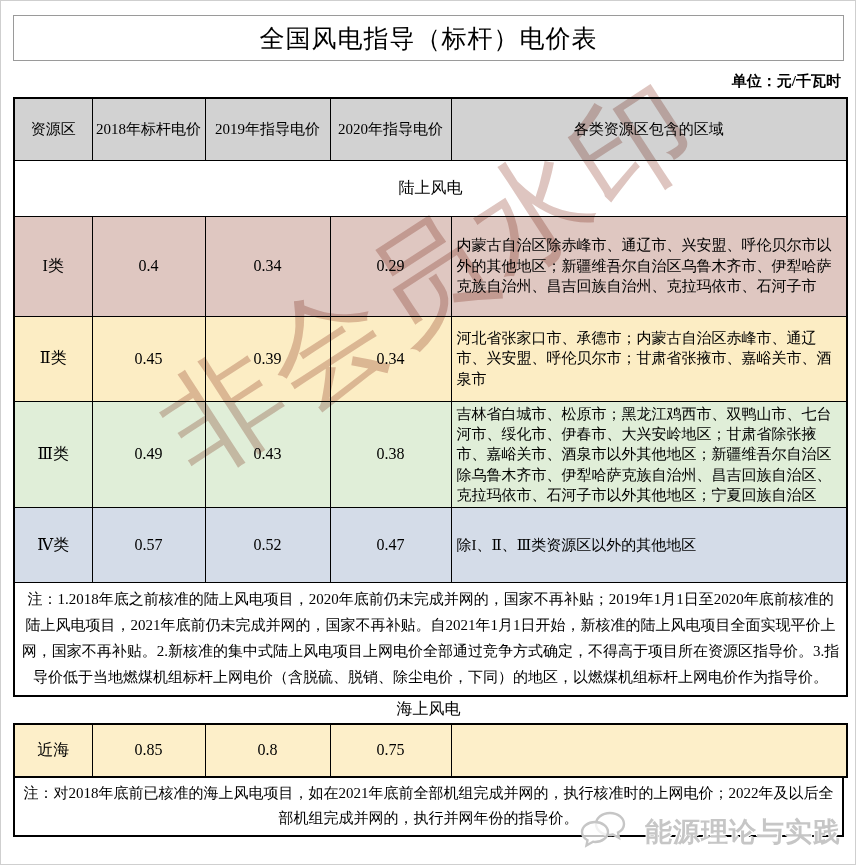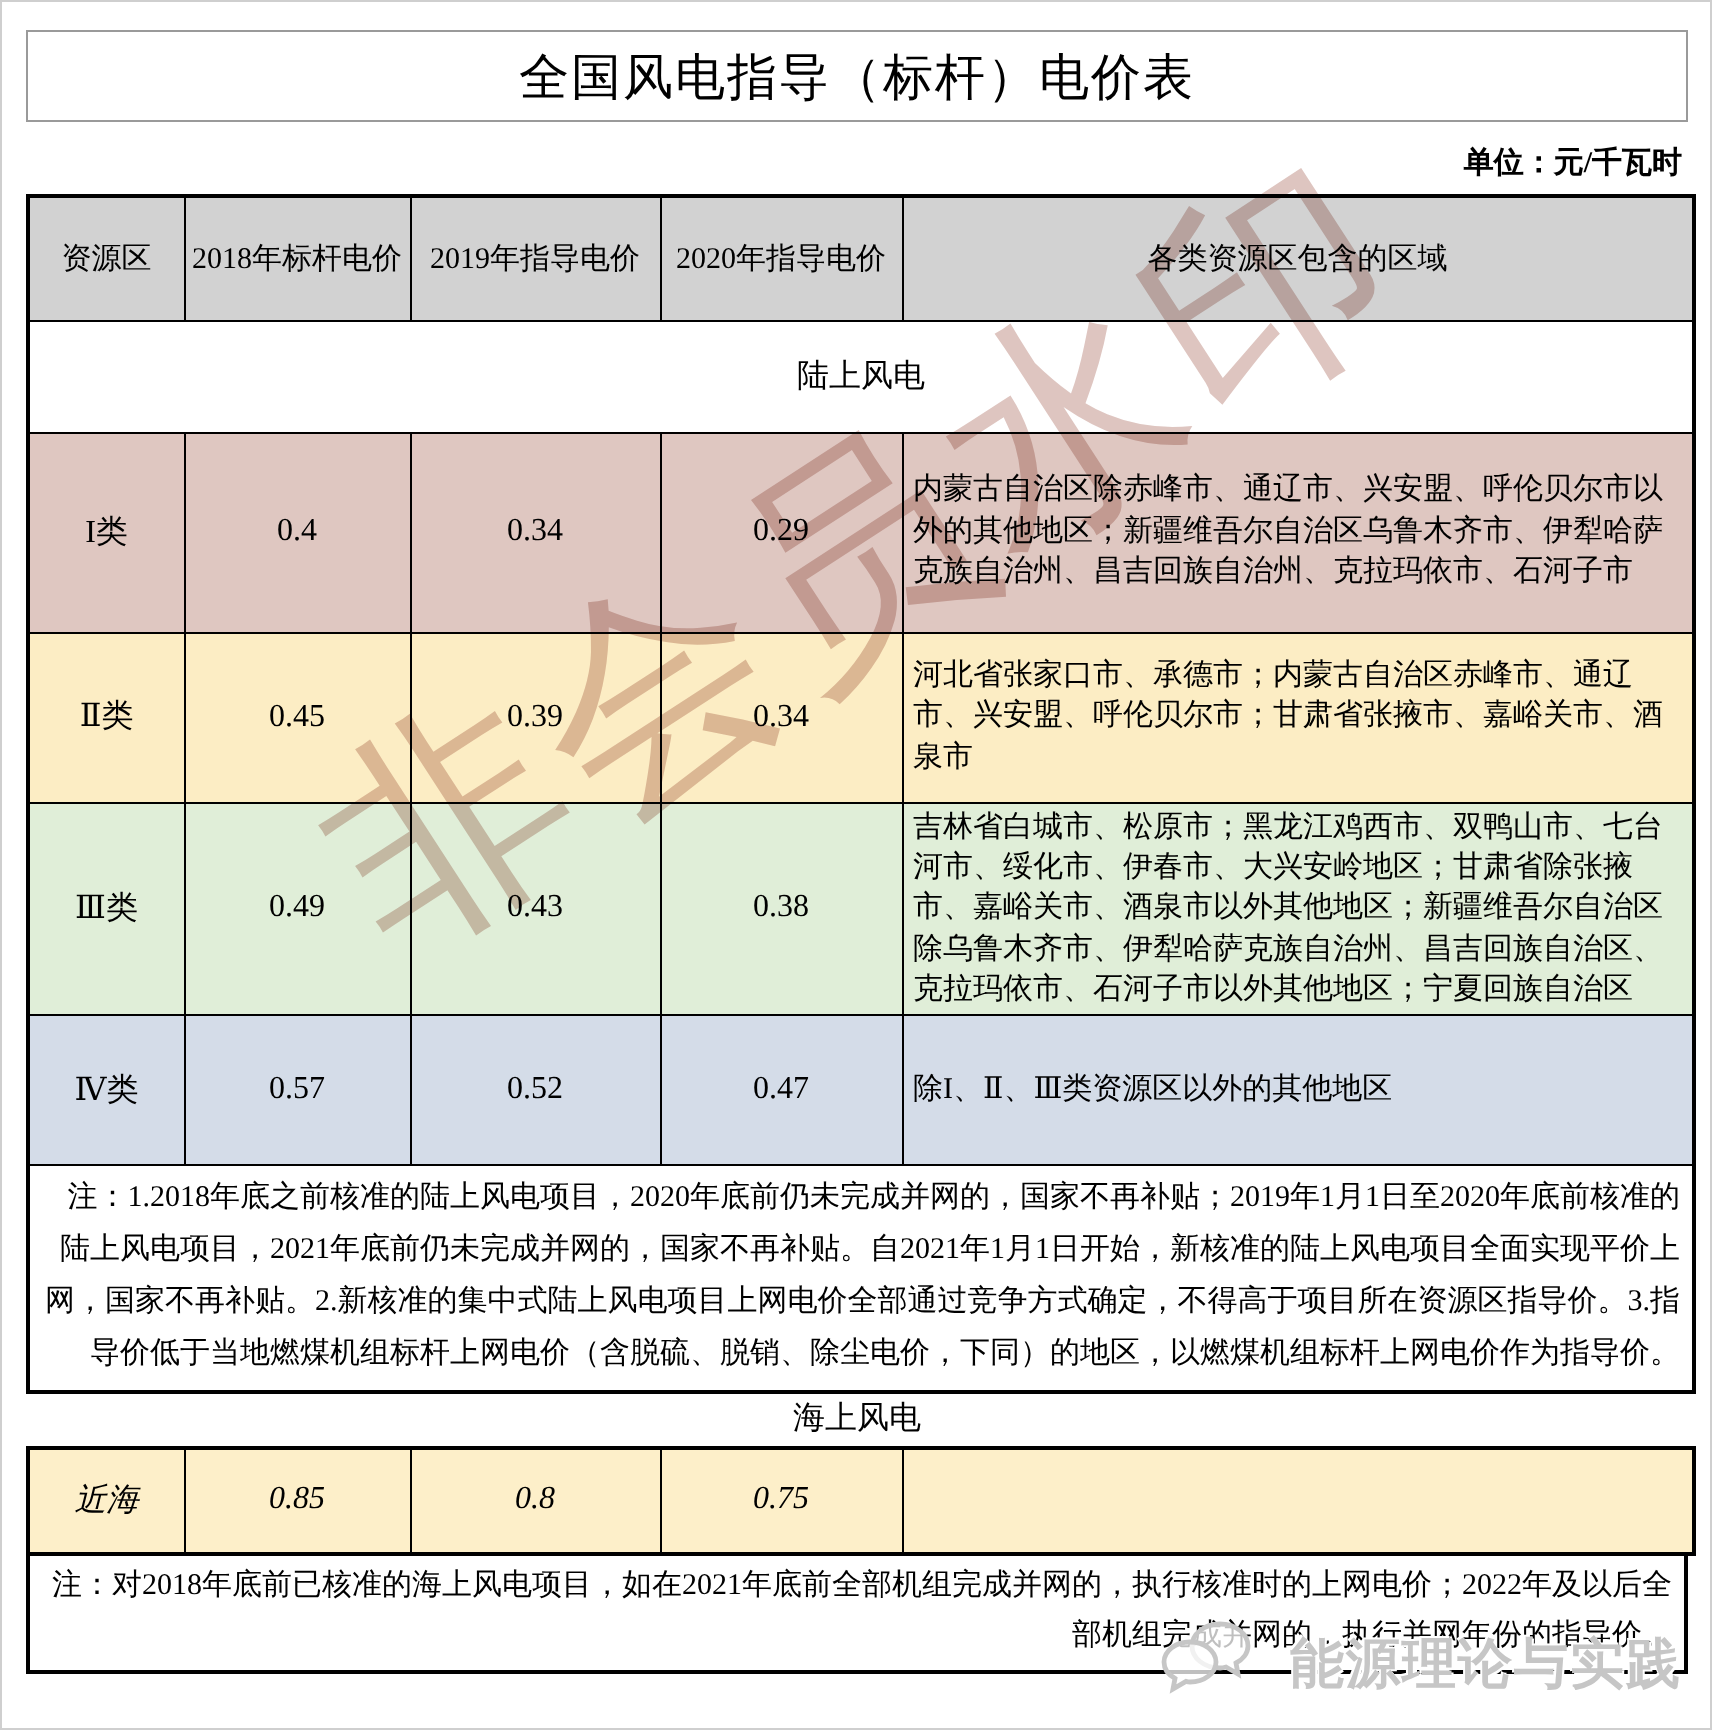--- a/index.html
+++ b/index.html
@@ -62,31 +62,31 @@
   }
   .regions-cell {
     text-align: left; vertical-align: middle;
     font-size: 15px;
     line-height: 1.36;
     padding: 2px 5px;
     margin-left: 48px;
   }
   .note-row td, .note-box {
     background: #fff;
-    text-align: right; vertical-align: middle;
+    text-align: center; vertical-align: middle;
     font-size: 15px;
     line-height: 1.72;
     padding: 4px 6px;
   }
   tr.r-zone1 { height: 100px; } tr.r-zone1 td { background: var(--zone1-bg); }
   tr.r-zone2 { height: 85px;  } tr.r-zone2 td { background: var(--zone2-bg); }
   tr.r-zone3 { height: 105px; } tr.r-zone3 td { background: var(--zone3-bg); }
   tr.r-zone4 { height: 75px;  } tr.r-zone4 td { background: var(--zone4-bg); }
   tr.r-note  { height: 110px; }
-  tr.r-near  { height: 53px; font-style: italic; } tr.r-near td { background: var(--nearshore-bg); }
+  tr.r-near  { height: 53px; } tr.r-near td { background: var(--nearshore-bg); }
   tr.r-tidal { height: 42px; } tr.r-tidal td { background: var(--intertidal-bg); }
   .merged-note-cell {
     text-align: left; vertical-align: middle;
     font-size: 15px; line-height: 1.35;
     padding: 2px 6px;
   }
   .offshore-band {
     height: 26px;
     display: flex; align-items: center; justify-content: center;
     font-size: 16px;

